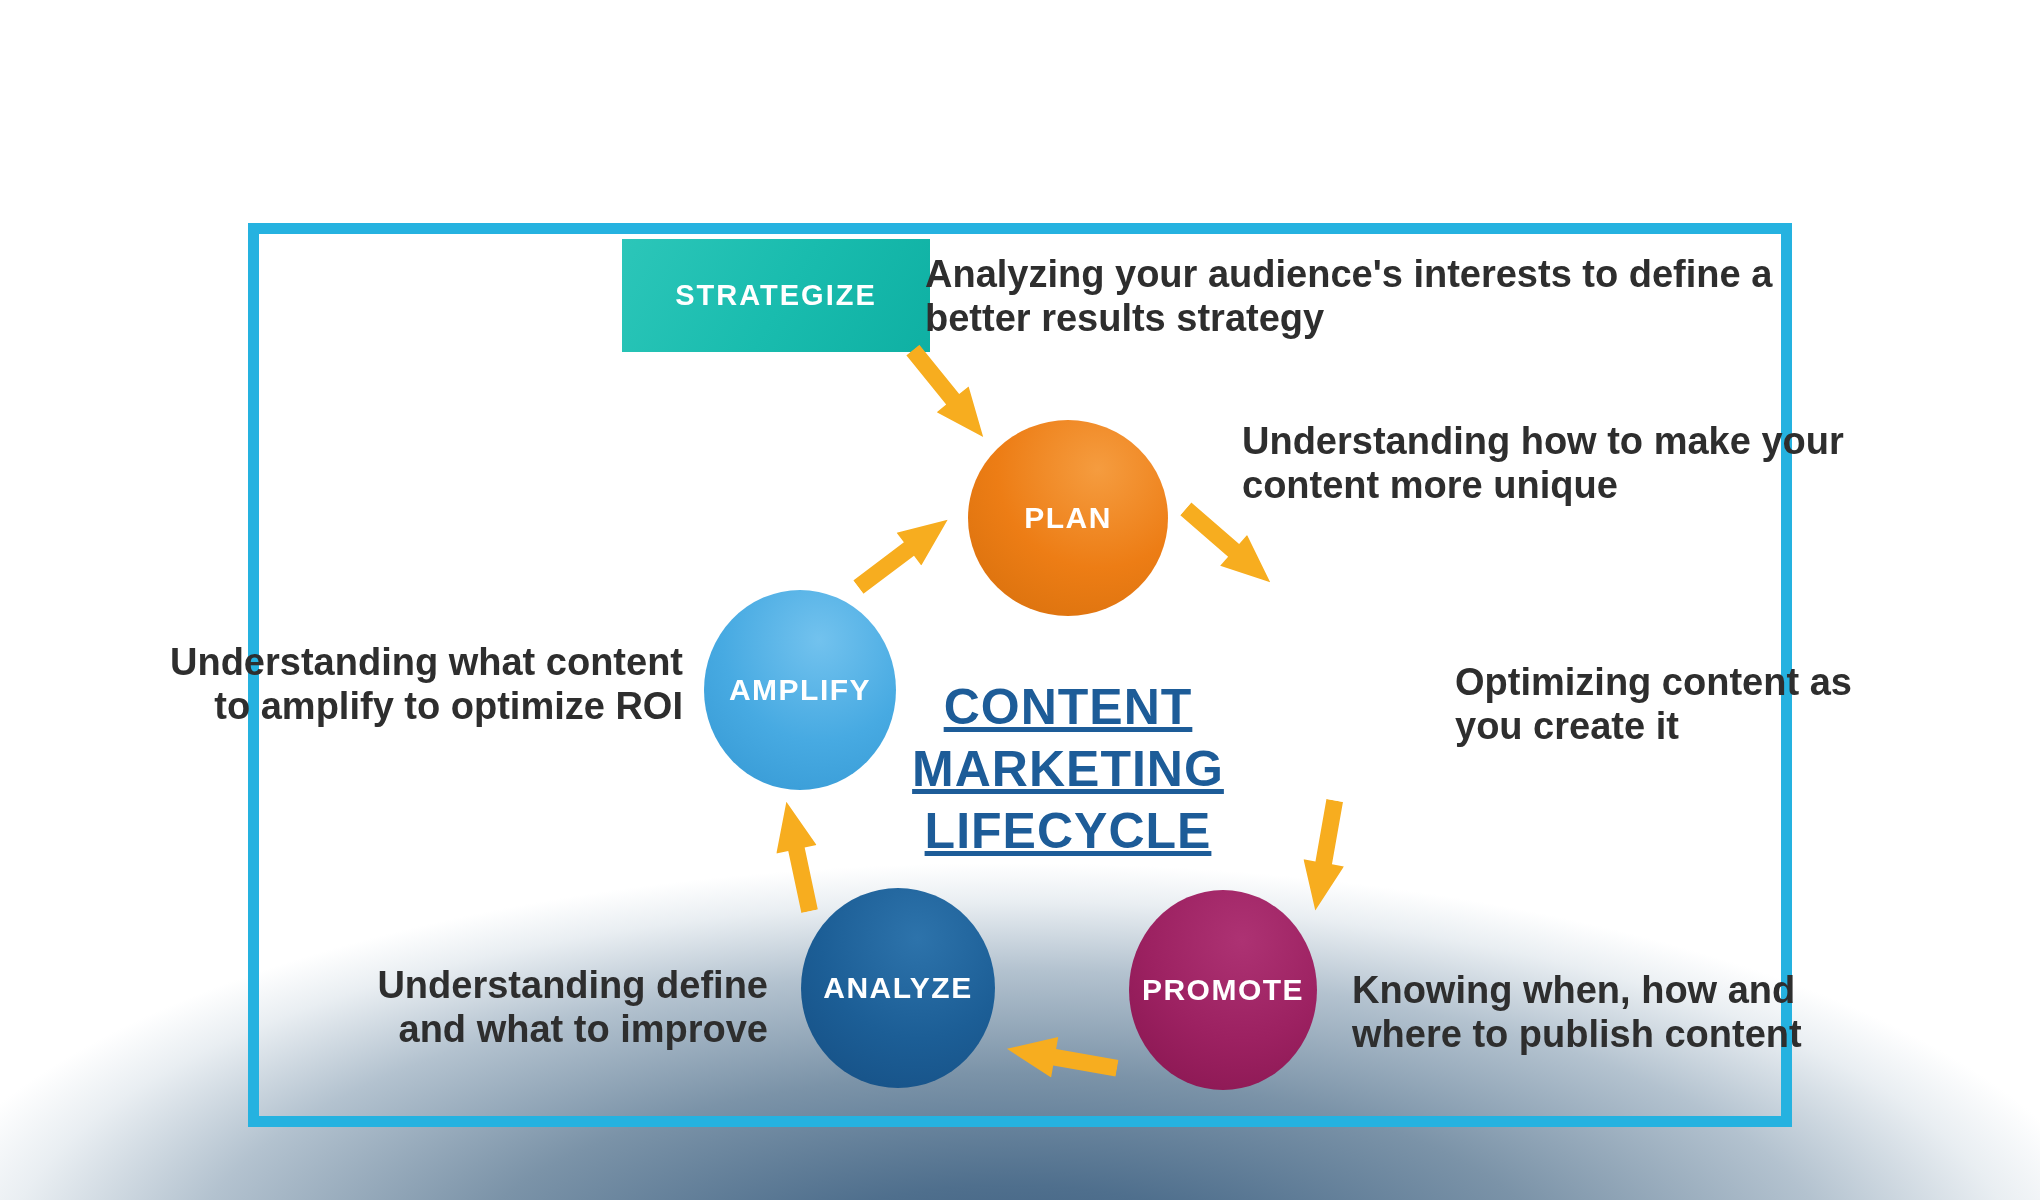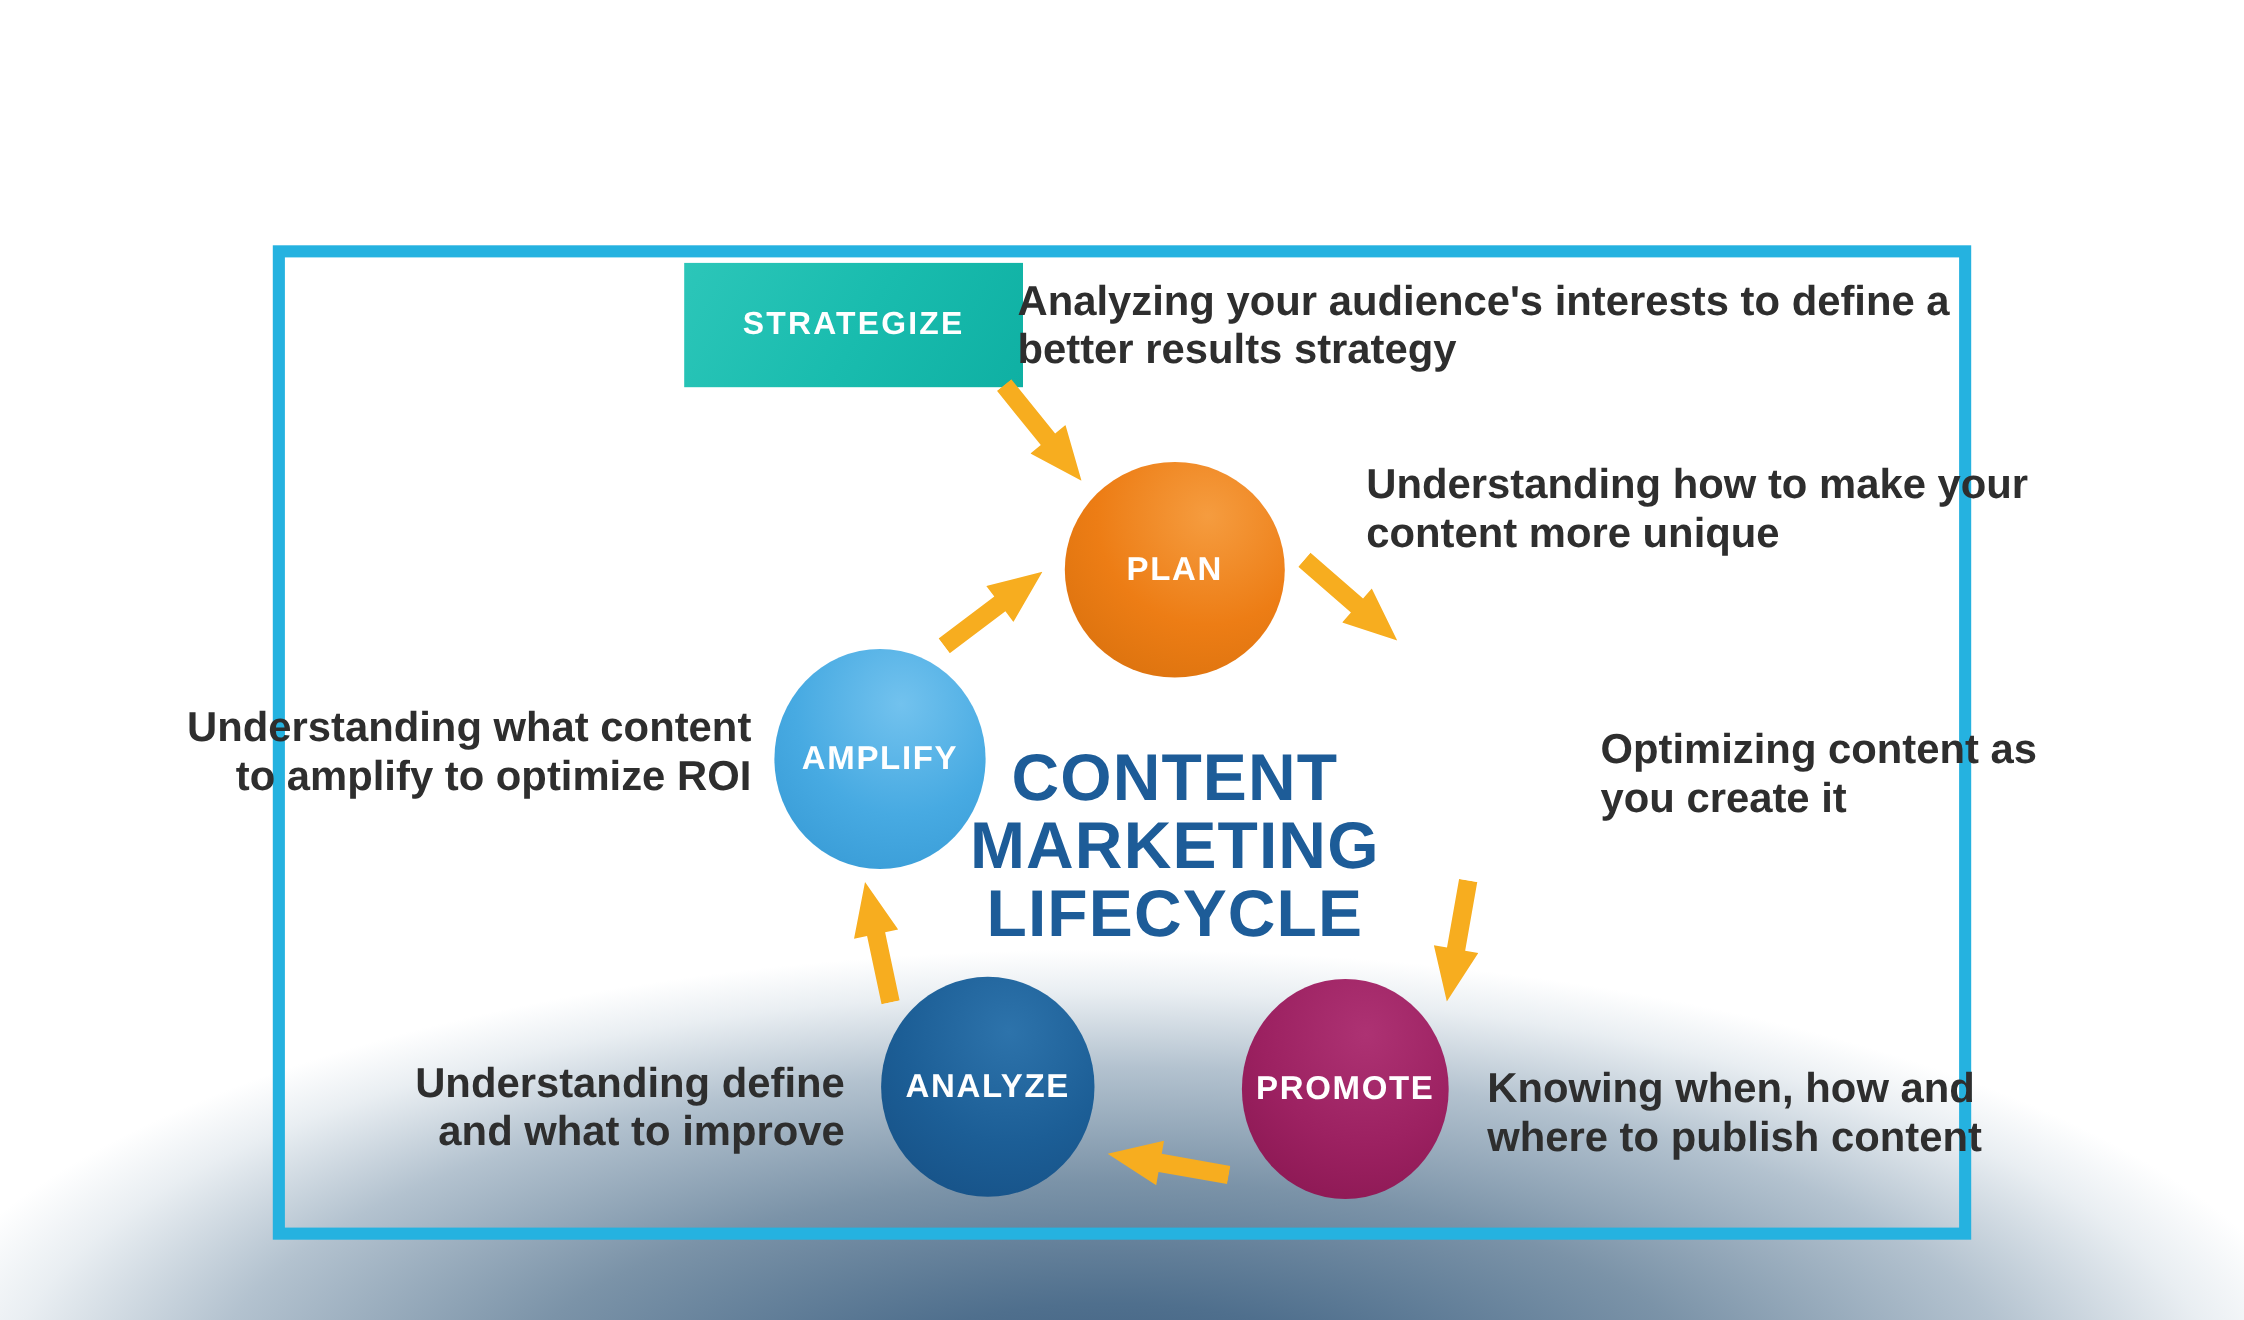--- a/index.html
+++ b/index.html
@@ -31,21 +31,21 @@
     background: radial-gradient(120% 120% at 60% 25%, #ec6e86 0%, #e64560 42%, #c93049 95%); }
   .node-promote { left:1129px; top:890px; width:188px; height:200px;
     background: radial-gradient(120% 120% at 60% 25%, #ad3273 0%, #9c2161 42%, #7d1047 95%); }
   .node-analyze { left:801px;  top:888px; width:194px; height:200px;
     background: radial-gradient(120% 120% at 60% 25%, #2d73ab 0%, #1c5e96 42%, #12477a 95%); }
   .node-amplify { left:704px;  top:590px; width:192px; height:200px;
     background: radial-gradient(120% 120% at 60% 25%, #72c2ee 0%, #47aae2 42%, #2c8fcc 95%); }
 
   
   .center-title { position:absolute; left:768px; top:676px; width:600px; text-align:center;
-    color:#1d5c98; font-weight:bold; font-size:60px; line-height:62px; letter-spacing:1px; }
+    color:#1d5c98; font-weight:bold; font-size:50px; line-height:62px; letter-spacing:1px;text-decoration:underline; }
 
   
   .desc { position:absolute; color:#2e2e2e; font-weight:bold; font-size:38px; line-height:44px; white-space:nowrap; }
   .desc.right { text-align:right; }
   .desc-strategize { left:925px;  top:252px; }
   .desc-plan       { left:1242px; top:419px; }
   .desc-produce    { left:1455px; top:660px; }
   .desc-promote    { left:1352px; top:968px; }
   .desc-amplify    { right:1357px; top:640px; }
   .desc-analyze    { right:1272px; top:963px; }

